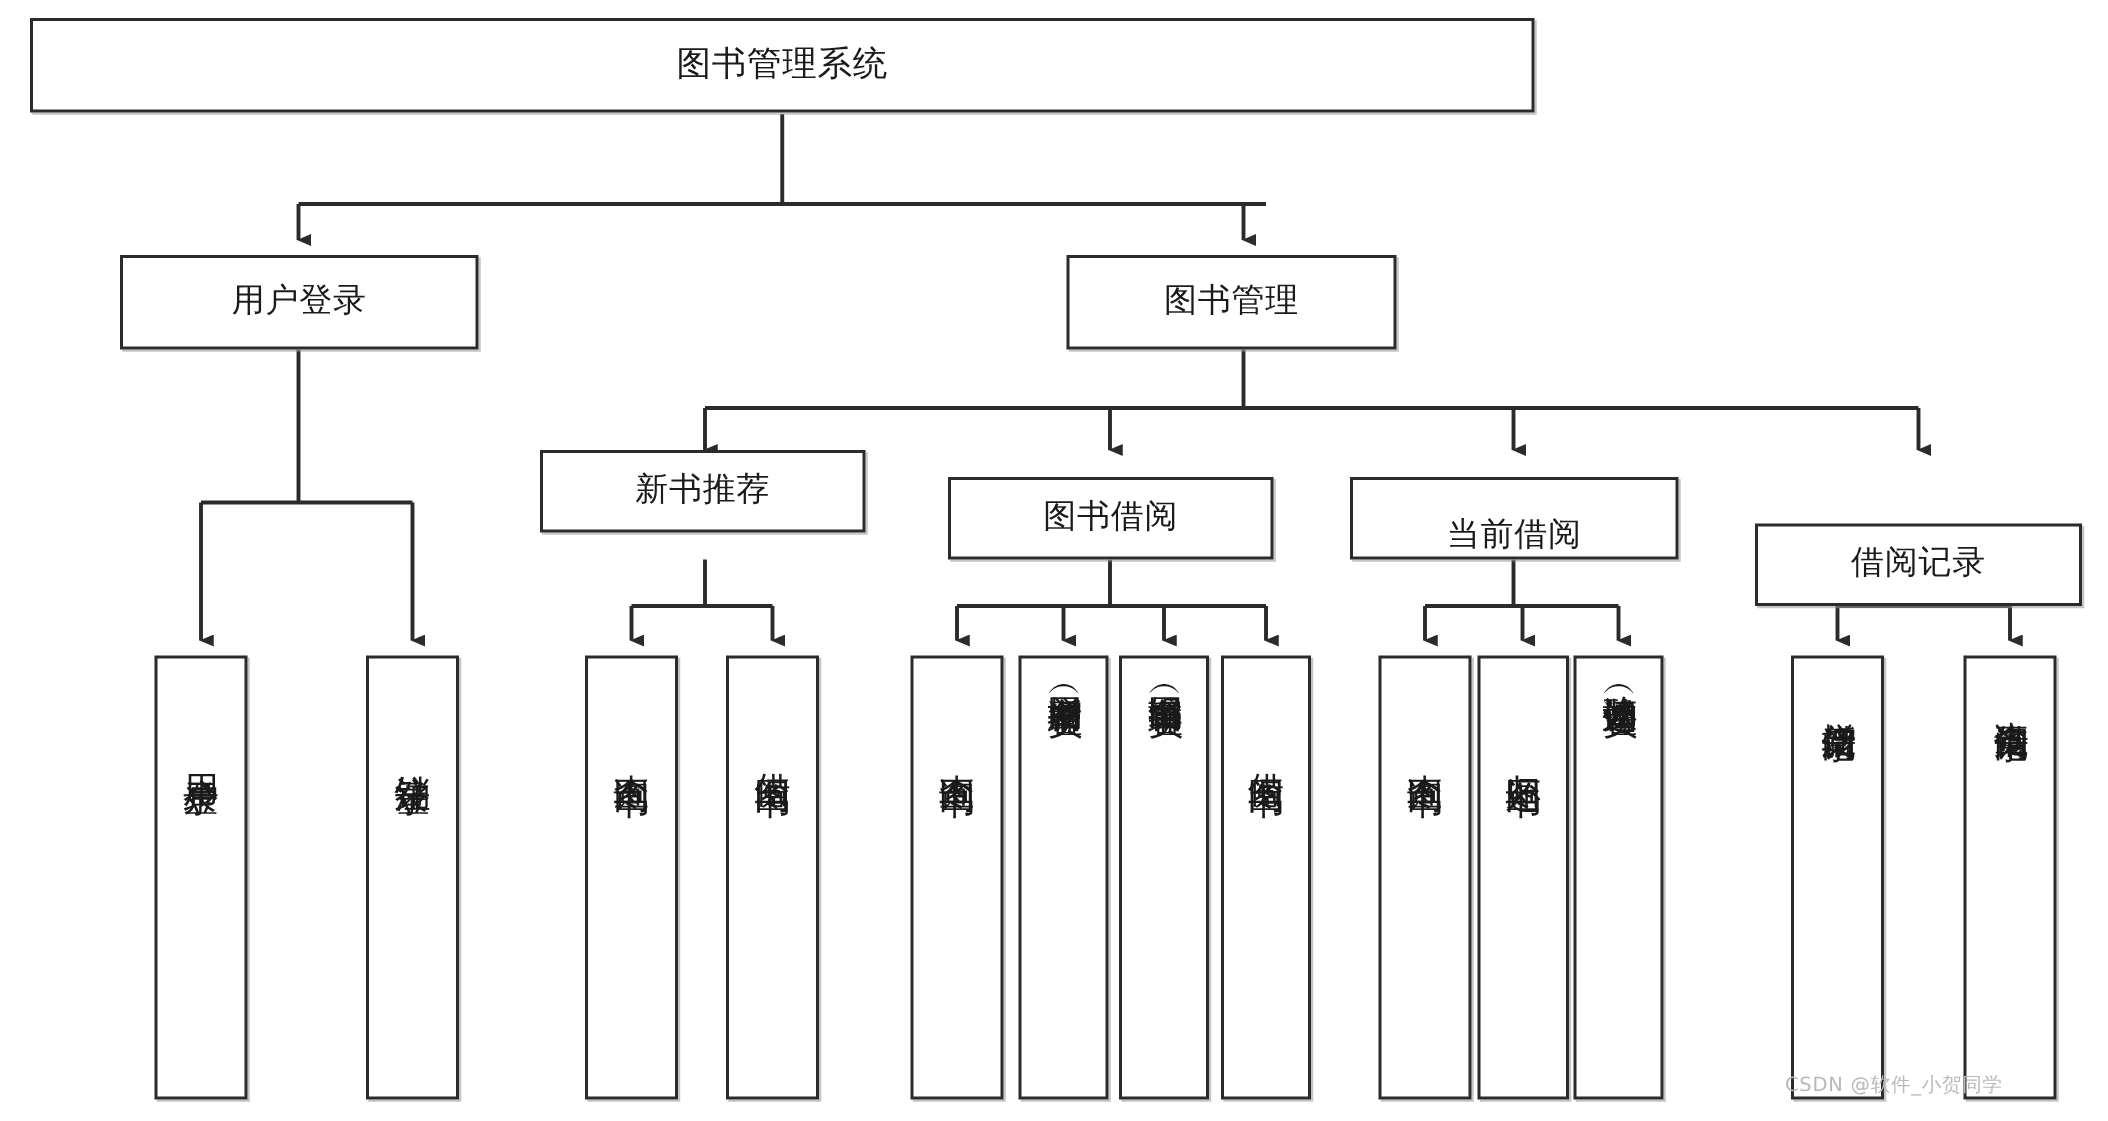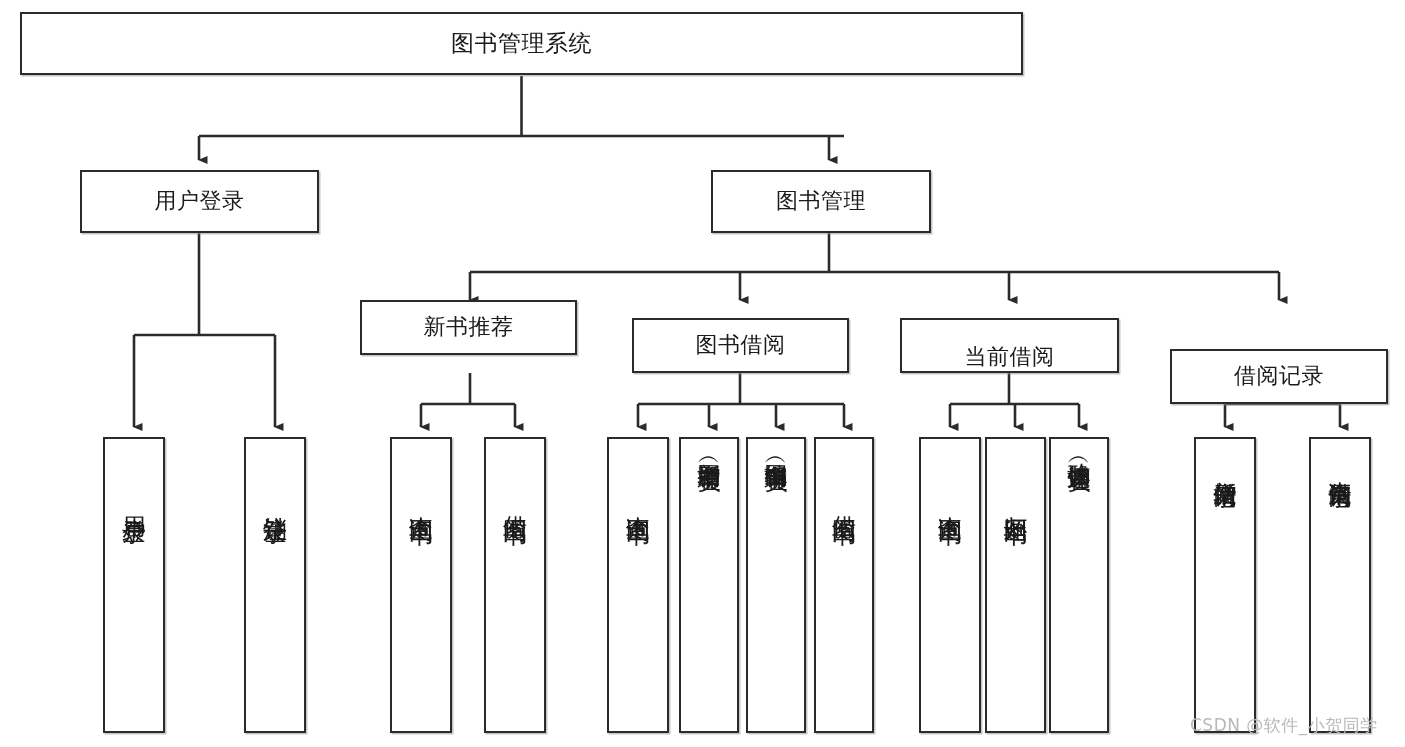--- a/index.html
+++ b/index.html
@@ -63,21 +63,21 @@
     margin: 0 auto;
   }
   .node.vert.tall .label {
     font-size: 23px;
     letter-spacing: 1px;
   }
   .watermark {
     position: absolute;
     left: 1190px;
     top: 714px;
-    font-size: 17px;
+    font-size: 13px;
     color: #b9b9b9;
     letter-spacing: 0.5px;
     white-space: nowrap;
     font-family: "DejaVu Sans", "Liberation Sans", sans-serif;
   }
 </style>
 </head>
 <body>
 
 <div id="diagram-root">

